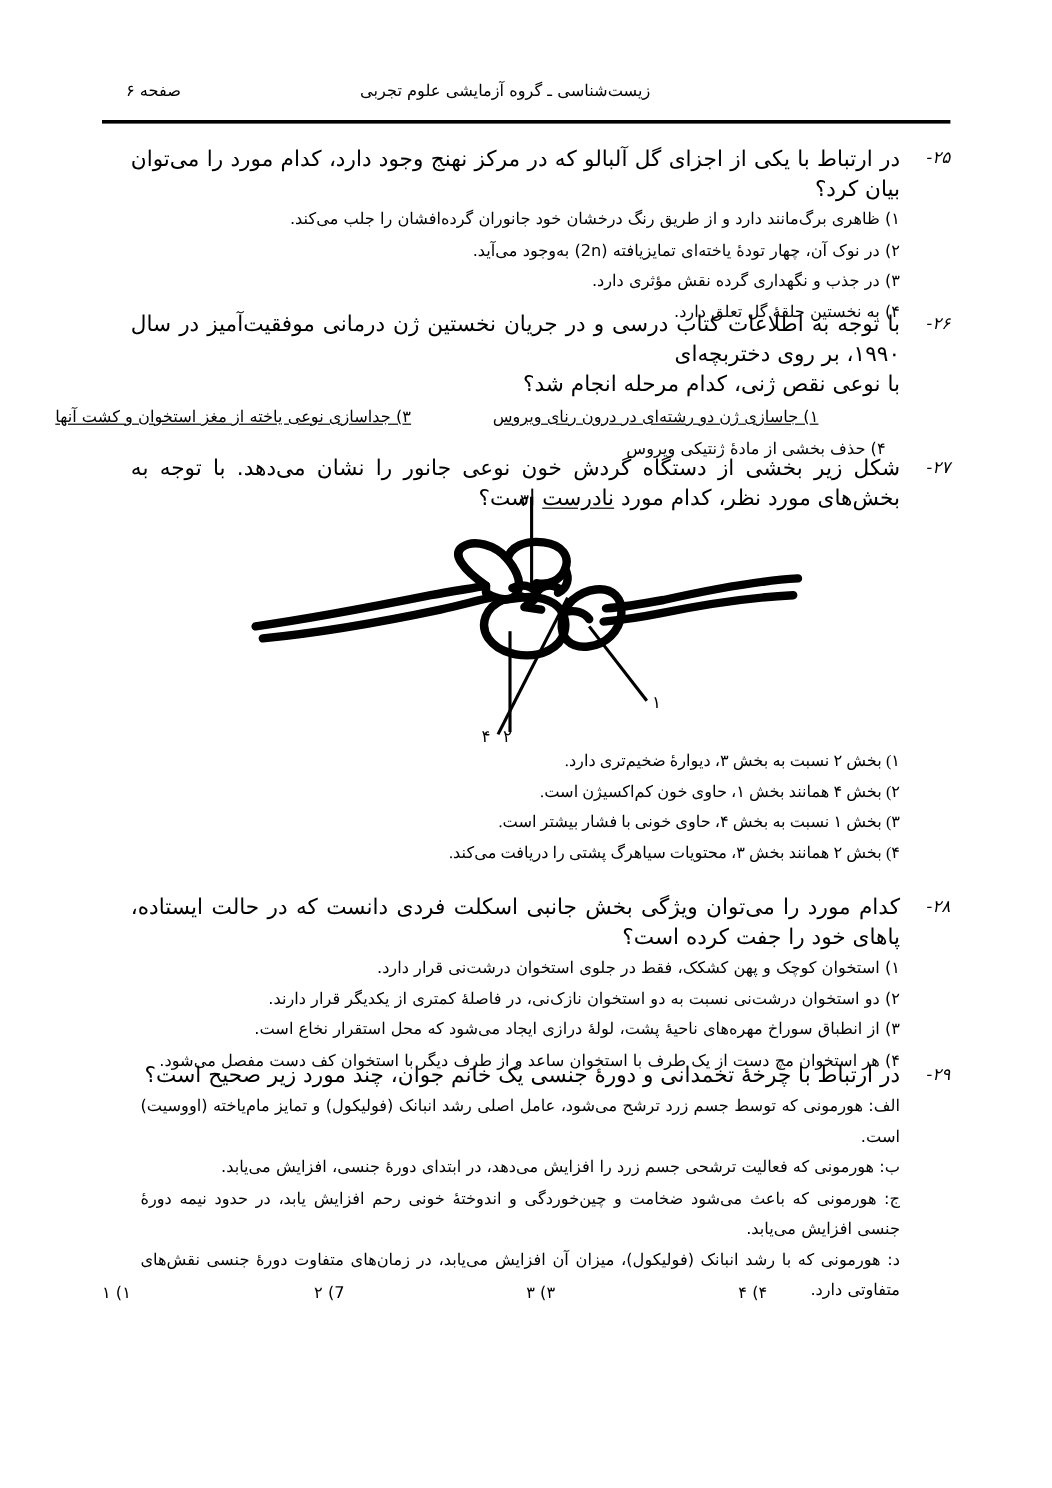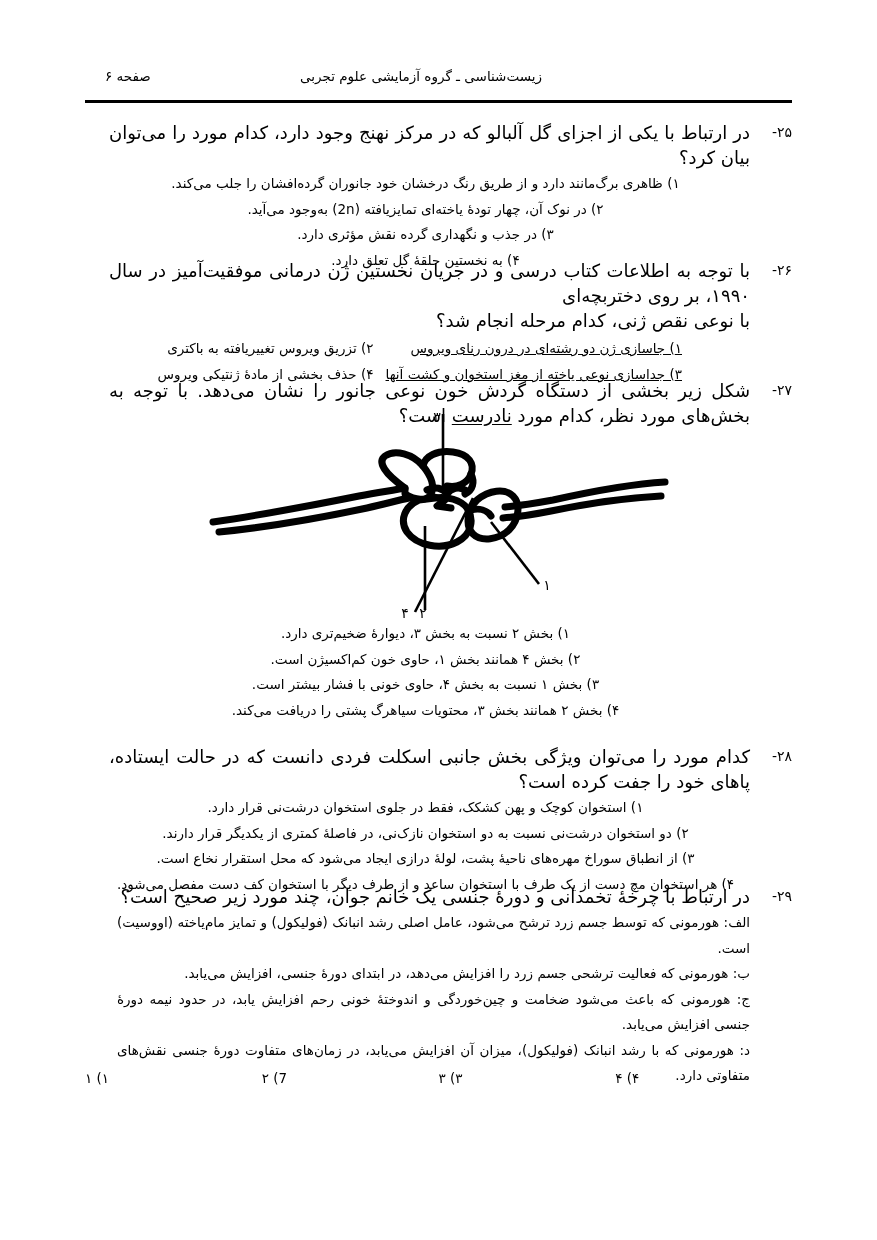--- a/index.html
+++ b/index.html
@@ -71,41 +71,42 @@
   }
   .qnum {
     flex: 0 0 auto;
     width: 42px;
     text-align: right;
     font-size: 14px;
     line-height: 25px;
     padding-left: 8px;
     box-sizing: border-box;
     white-space: nowrap;
+    font-style: italic;
   }
   .qtext {
     flex: 1 1 auto;
     font-size: 18px;
     line-height: 25px;
     text-align: justify;
     text-align-last: right;
     margin-left: 24px;
   }
 
   .uline { text-decoration: underline; text-underline-offset: 2px; }
 
   
   .opts {
     margin-top: 1px;
     padding-right: 42px;
   }
   .opt {
     font-size: 13.5px;
     line-height: 25.5px;
-    text-align: center;
+    text-align: right;
     white-space: nowrap;
     direction: rtl;
     margin-left: 16px;
   }
 
   
   .opts-grid {
     margin-top: 2px;
     padding-right: 42px;
     display: grid;
@@ -189,21 +190,20 @@
   </div>
 
   <div class="qblock" style="top:258px;">
     <div class="qhead">
       <div class="qnum">۲۶-</div>
       <div class="qtext">با توجه به اطلاعات کتاب درسی و در جریان نخستین ژن درمانی موفقیت‌آمیز در سال ۱۹۹۰، بر روی دختربچه‌ای</div>
     </div>
     <div class="qtext" style="padding-right:42px;">با نوعی نقص ژنی، کدام مرحله انجام شد؟</div>
     <div class="opts-grid">
       <div class="cell col-r">۱) جاسازی ژن دو رشته‌ای در درون رنای ویروس</div>
-      <div class="cell col-l">۲) تزریق ویروس تغییریافته به باکتری</div>
       <div class="cell col-r">۳) جداسازی نوعی یاخته از مغز استخوان و کشت آنها</div>
       <div class="cell col-l">۴) حذف بخشی از مادۀ ژنتیکی ویروس</div>
     </div>
   </div>
 
   <div class="qblock" style="top:378px;">
     <div class="qhead">
       <div class="qnum">۲۷-</div>
       <div class="qtext"><span>شکل زیر بخشی از دستگاه گردش خون نوعی جانور را نشان می‌دهد. با توجه به بخش‌های مورد نظر، کدام مورد </span><span class="uline">نادرست</span><span> است؟</span></div>
     </div>
@@ -244,21 +244,21 @@
         <line x1="330" y1="180" x2="282" y2="118"></line>
       </g>
 
       <text class="lbl" x="228" y="8" text-anchor="middle" dominant-baseline="hanging">۳</text>
       <text class="lbl" x="196" y="214" text-anchor="middle">۴</text>
       <text class="lbl" x="214" y="214" text-anchor="middle">۲</text>
       <text class="lbl" x="338" y="186" text-anchor="middle">۱</text>
     </svg>
   </div>
 
-  <div class="qblock" style="top:620px;">
+  <div class="qblock" style="top:620px;font-family:Liberation Serif, serif;">
     <div class="opts">
       <div class="opt">۱) بخش ۲ نسبت به بخش ۳، دیوارۀ ضخیم‌تری دارد.</div>
       <div class="opt">۲) بخش ۴ همانند بخش ۱، حاوی خون کم‌اکسیژن است.</div>
       <div class="opt">۳) بخش ۱ نسبت به بخش ۴، حاوی خونی با فشار بیشتر است.</div>
       <div class="opt">۴) بخش ۲ همانند بخش ۳، محتویات سیاهرگ پشتی را دریافت می‌کند.</div>
     </div>
   </div>
 
   <div class="qblock" style="top:744px;">
     <div class="qhead">

